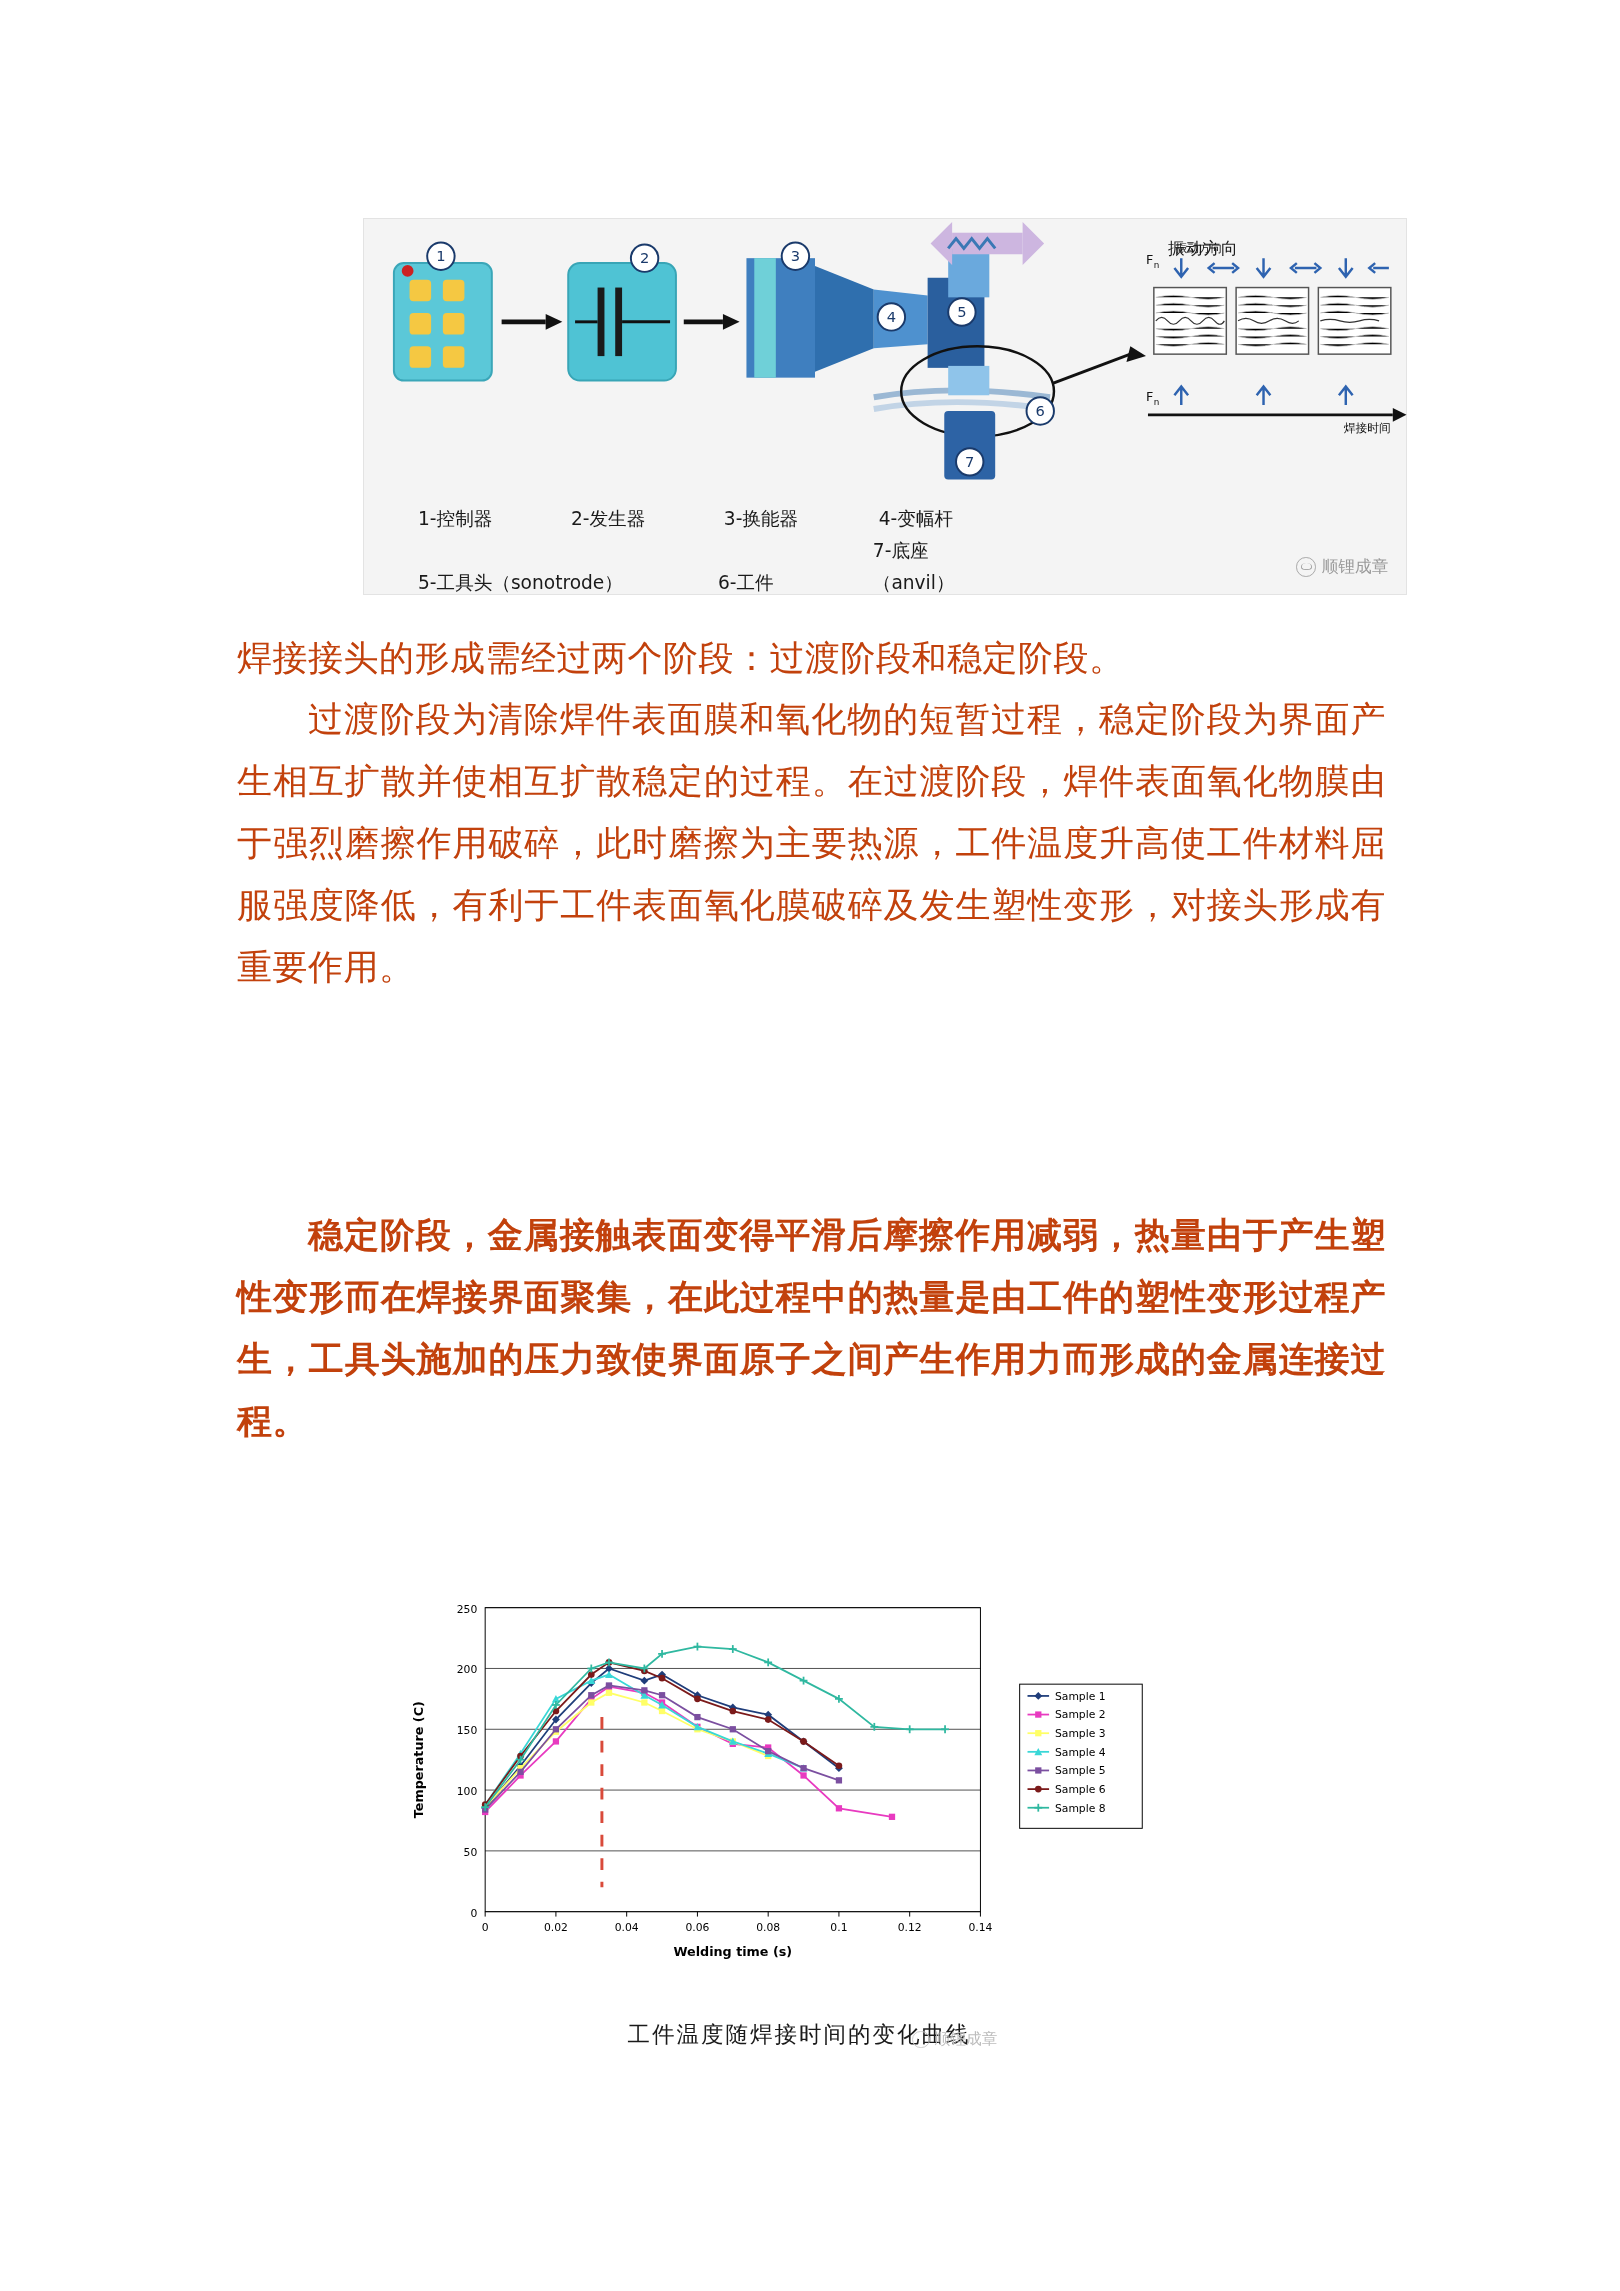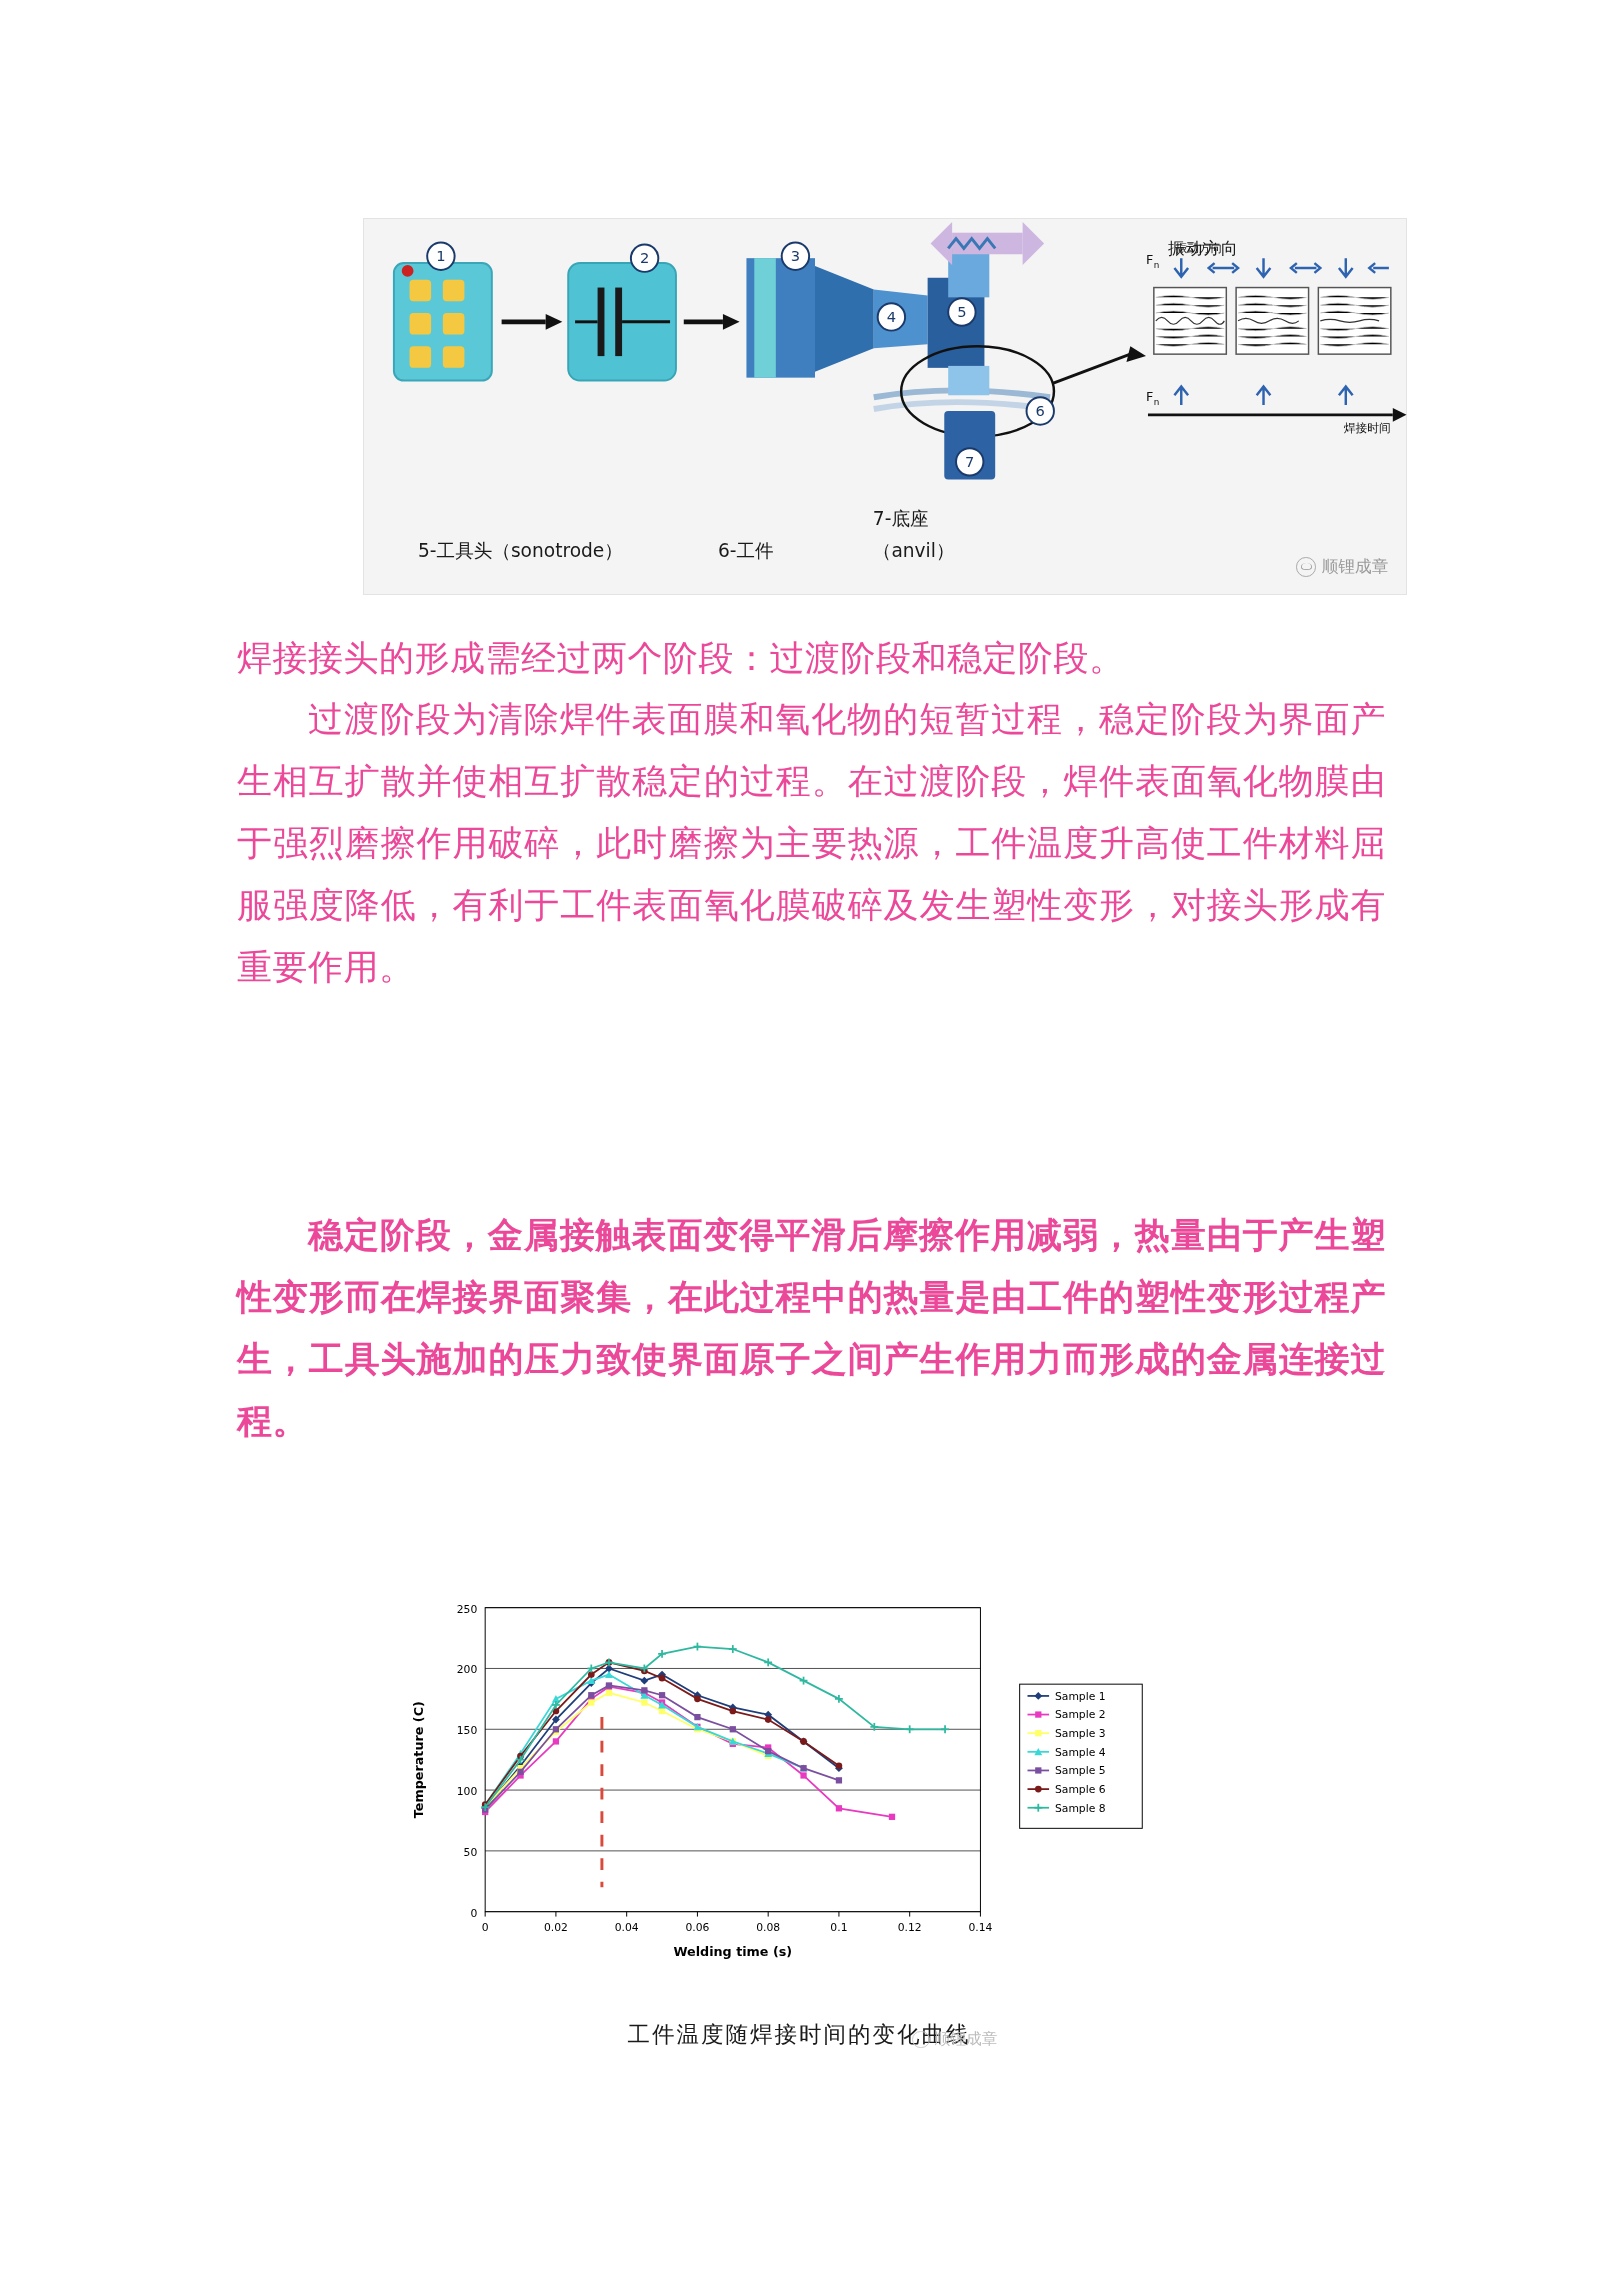--- a/index.html
+++ b/index.html
@@ -58,21 +58,21 @@
     border:1.4px solid #a9a9a9; border-top:none;
   }
   
   .para {
     position:absolute;
     left:237px;
     width:1149px;
     font-family:"DejaVu Serif", serif;
     font-size:35px;
     line-height:62px;
-    color:#ec4899;
+    color:#c2410c;
     text-align:justify;
     letter-spacing:0.5px;
   }
   .p1 { top:627px; }
   .p2 { top:688px; text-indent:71px; }
   .p3 { top:1204px; text-indent:71px;font-weight:bold; }
 
   
   .fig2 {
     position:absolute;
@@ -219,20 +219,26 @@
         <text x="798" y="46" font-size="13" fill="#111" font-family="DejaVu Sans, sans-serif">F</text>
         <text x="806" y="50" font-size="9" fill="#111" font-family="DejaVu Sans, sans-serif">n</text>
         <text x="798" y="186" font-size="13" fill="#111" font-family="DejaVu Sans, sans-serif">F</text>
         <text x="806" y="190" font-size="9" fill="#111" font-family="DejaVu Sans, sans-serif">n</text>
         <text x="828" y="34" font-size="12" fill="#111" font-family="DejaVu Sans, sans-serif">振动方向</text>
         <text x="1000" y="218" font-size="12" fill="#111" font-family="DejaVu Sans, sans-serif">焊接时间</text>
       </g>
     </svg>
 
     <div class="legend1">
+      <div class="row">
+        <span class="c1">1-控制器</span>
+        <span class="c2">2-发生器</span>
+        <span class="c3">3-换能器</span>
+        <span class="c4">4-变幅杆</span>
+      </div>
       <div class="row">
         <span class="c1" style="width:294px">5-工具头（sonotrode）</span>
         <span class="c3">6-工件</span>
         <span class="c4">7-底座（anvil）</span>
       </div>
     </div>
 
     <div class="wm">
       <span class="wm-ico"></span>
       <span>顺锂成章</span>

